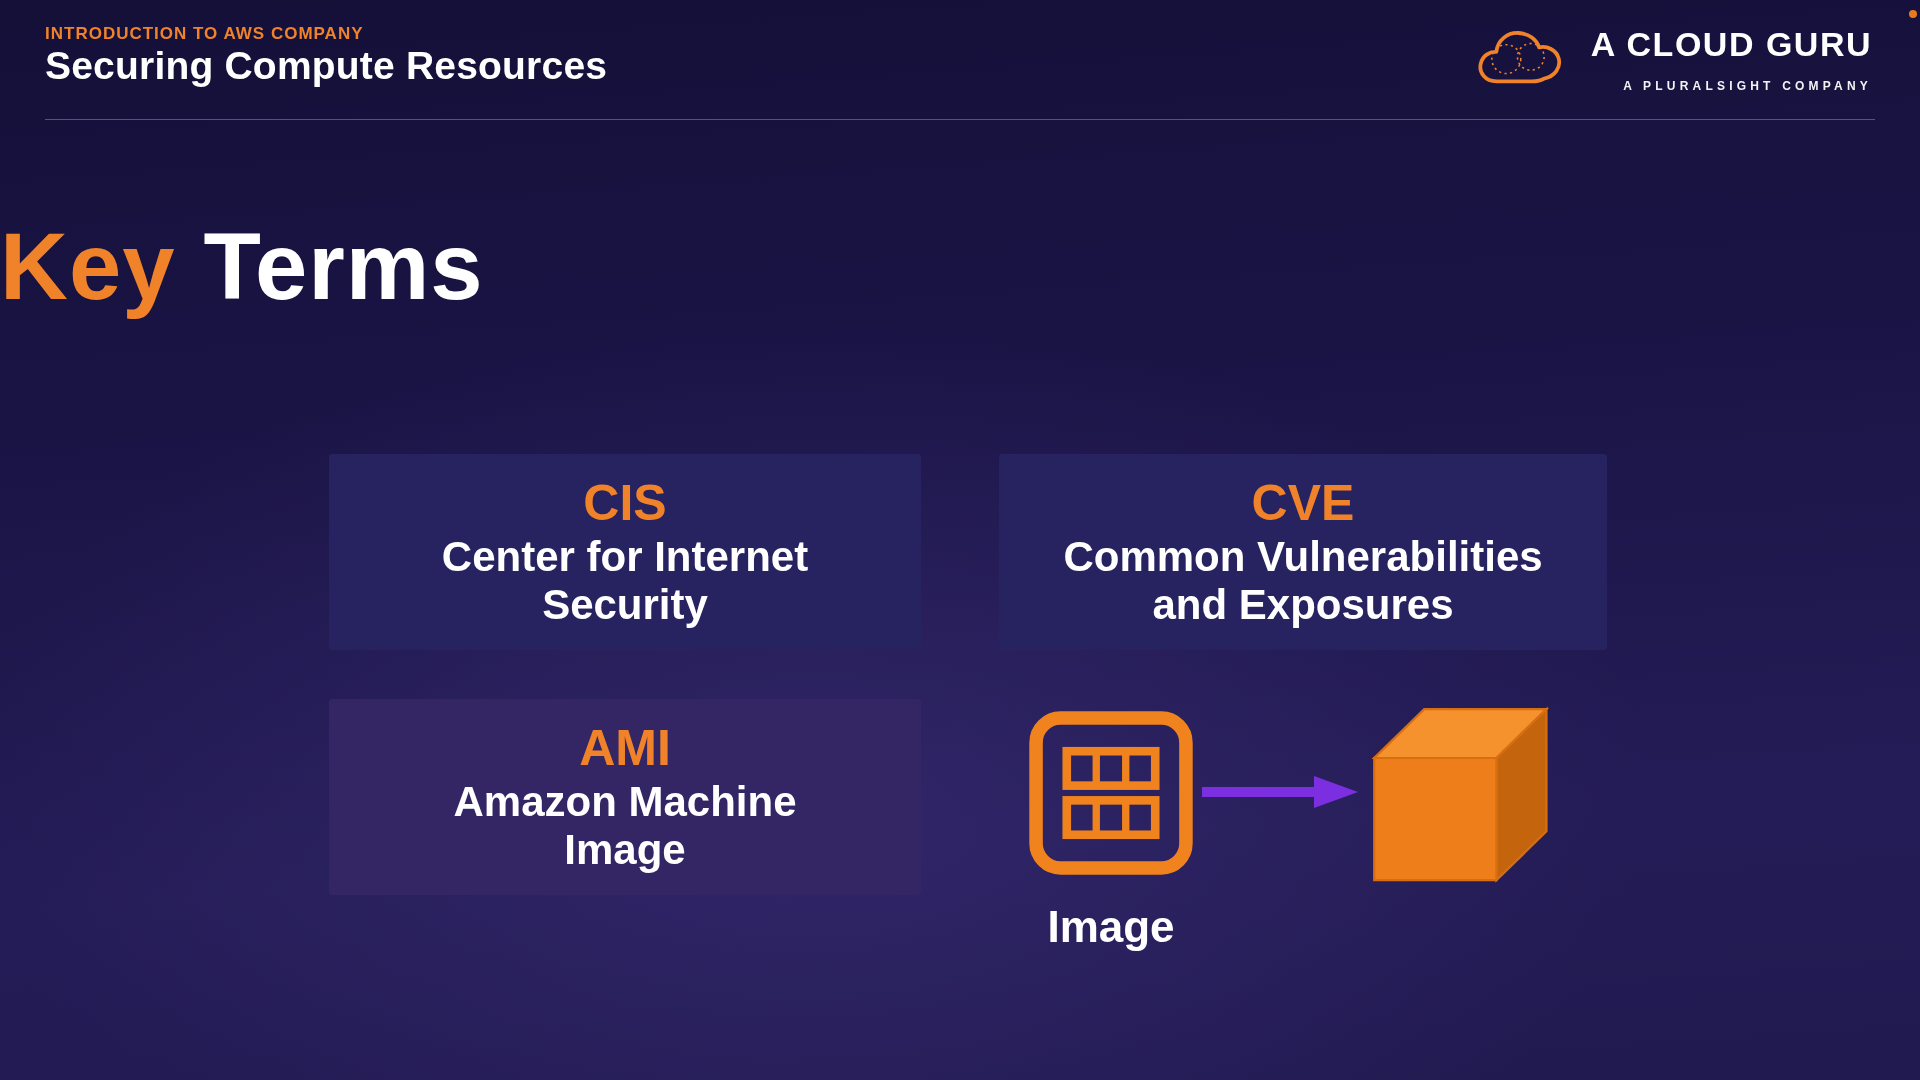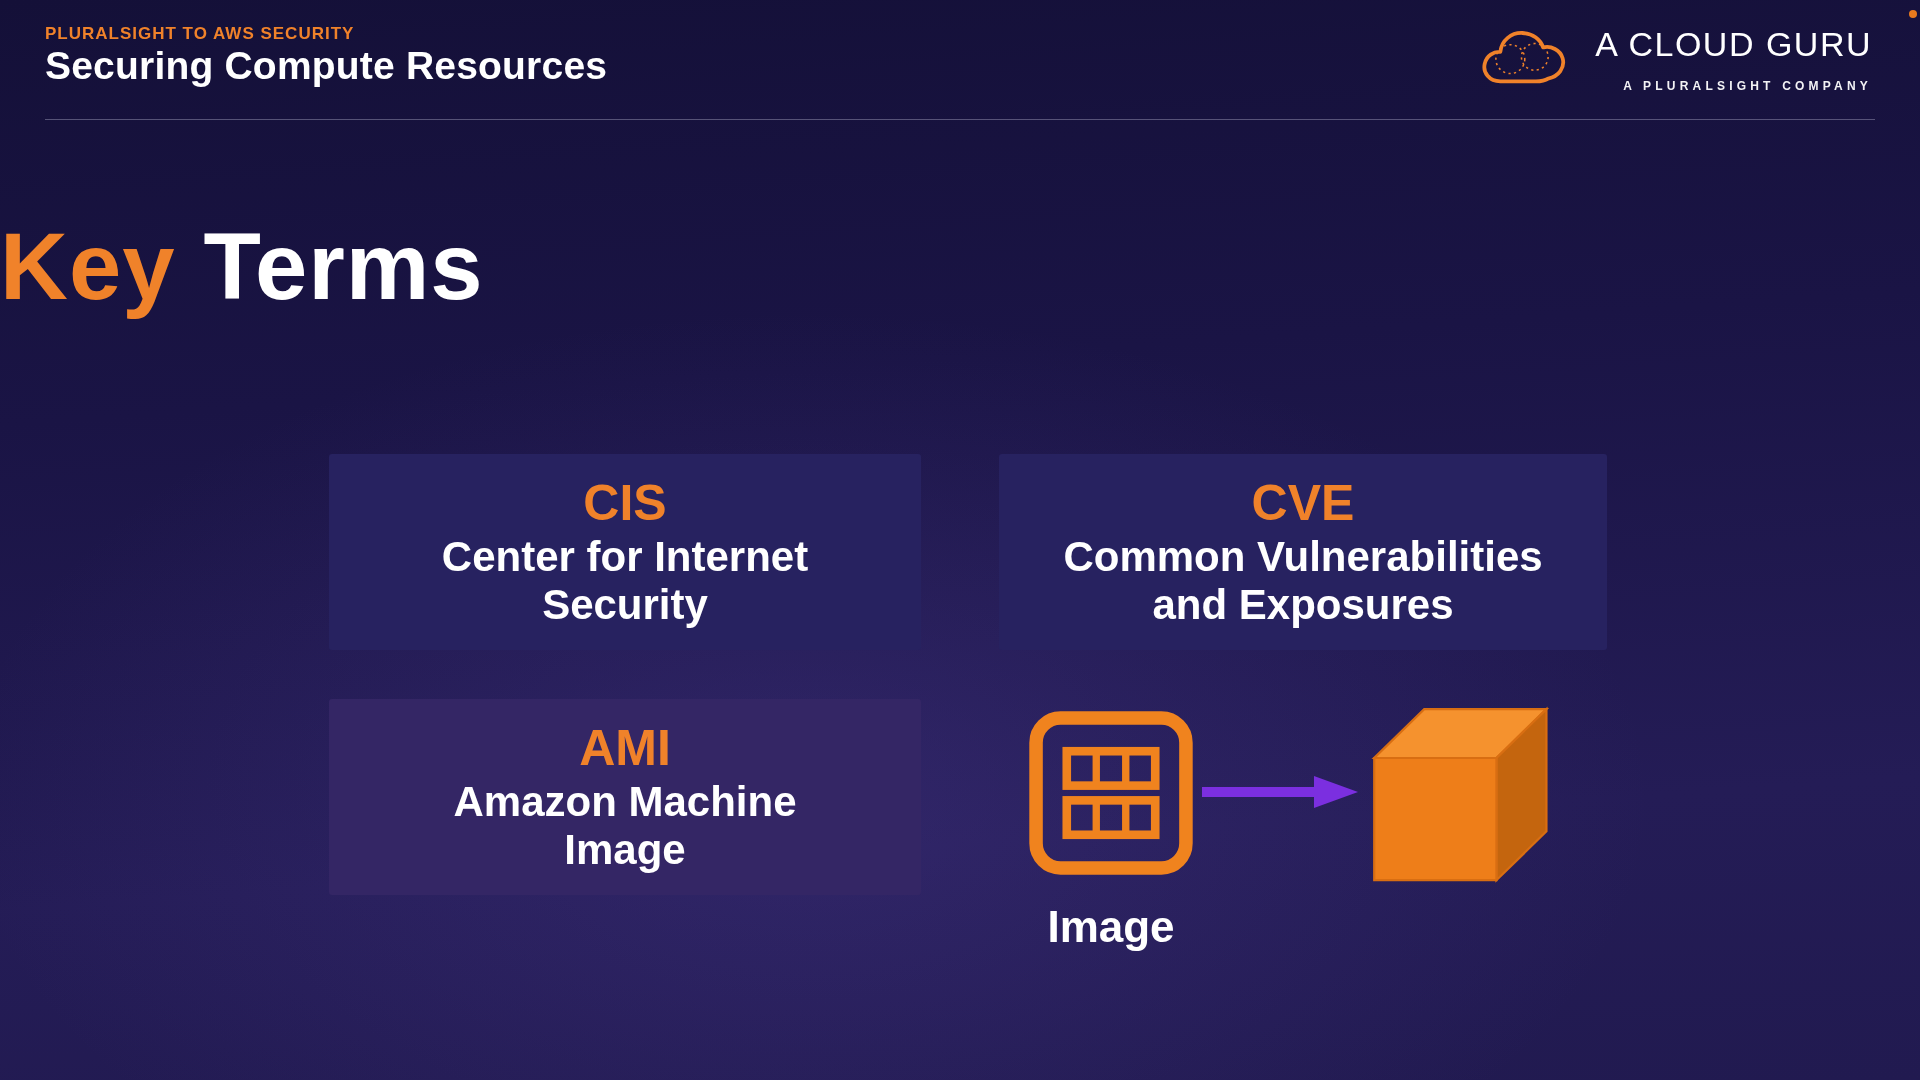--- a/index.html
+++ b/index.html
@@ -28,21 +28,21 @@
     font-size: 39px; font-weight: bold; letter-spacing: 0.2px;
   }
   .divider {
     position: absolute; left: 45px; right: 45px; top: 119px; height: 1px;
     background: rgba(205,205,228,0.35);
   }
 
   
   .logo { position: absolute; right: 48px; top: 22px; display: flex; align-items: center; gap: 18px; }
   .logo-text { display: flex; flex-direction: column; align-items: flex-end; }
-  .logo-name { font-size: 34px; font-weight: normal; letter-spacing: 1.5px; line-height: 1; }
+  .logo-name { font-size: 34px; font-weight: bold; letter-spacing: 1.5px; line-height: 1; }
   .logo-sub { font-size: 12px; font-weight: bold; letter-spacing: 4.2px; margin-top: 18px; opacity: 0.95; }
 
   
   .title {
     position: absolute; top: 220px; left: 0; width: 100%;
     margin: 0; text-align: left;
     font-size: 94px; font-weight: bold; letter-spacing: 1px; line-height: 1;
   }
   .title .accent { color: #F0822A; margin-right: 28px; }
 
@@ -77,21 +77,21 @@
     position: absolute; right: 3px; top: 10px; width: 8px; height: 8px;
     border-radius: 50%; background: #E87A1E;
   }
 </style>
 </head>
 <body>
 
 <div class="slide">
 
   <div class="header-left">
-    <div class="eyebrow">PLURALSIGHT TO AWS SECURITY</div>
+    <div class="eyebrow">INTRODUCTION TO AWS COMPANY</div>
     <div class="course-title">Securing Compute Resources</div>
   </div>
 
   <div class="logo">
     <span>
       <svg width="100" height="72" viewBox="0 0 90 62" fill="none">
         <path d="M21 52 C 11 52, 5 44, 7 36 C 8.5 29, 15 25, 21 25.5 C 22 15, 31 8, 41 8.5 C 50 9, 57 14, 59.5 21.5 C 66.5 19.5, 75 24, 77 31 C 79.5 39.5, 73.5 48, 64 49.5 C 61 51.5, 57 52, 53 52 Z" stroke="#F0822A" stroke-width="3.4" fill="none" stroke-linejoin="round"></path>
         <circle cx="30" cy="32" r="13" stroke="#F0822A" stroke-width="1.4" stroke-dasharray="2 3" fill="none"></circle>
         <circle cx="52" cy="30" r="12" stroke="#F0822A" stroke-width="1.4" stroke-dasharray="2 3" fill="none"></circle>
       </svg>

